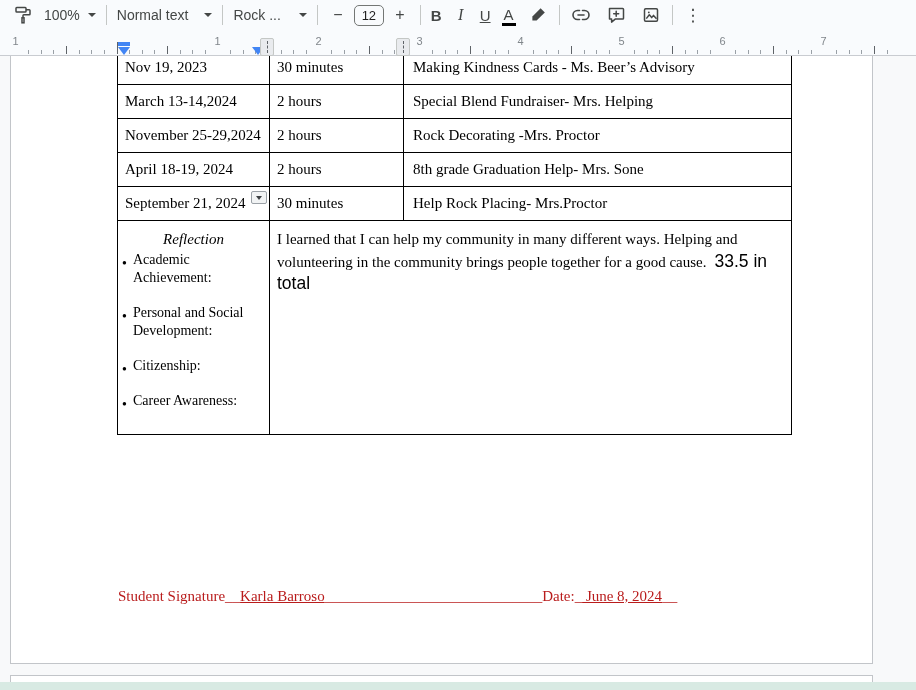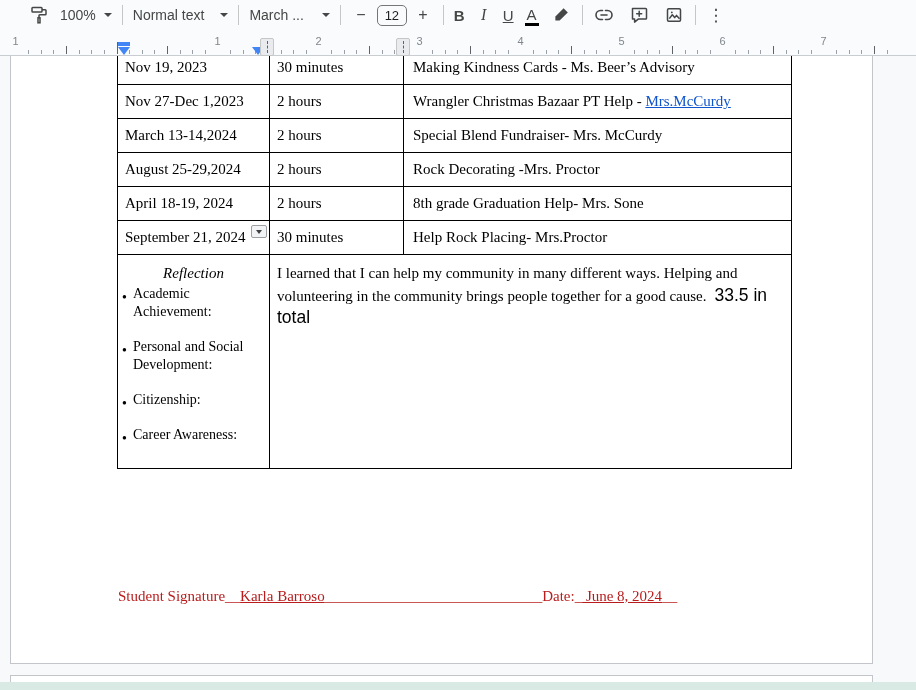--- a/index.html
+++ b/index.html
@@ -7,21 +7,21 @@
     --icon:#444746; --link:#1155cc; --mint:#d8eae3; --ruler-num:#80868b;
     --accent-blue:#4285f4;
   }
   *{box-sizing:border-box;margin:0;padding:0;}
   html,body{width:916px;height:690px;overflow:hidden;background:var(--canvas-bg);
     font-family:"Liberation Sans",sans-serif;}
   .stage{position:absolute;top:0;left:0;width:916px;height:690px;overflow:hidden;}
 
   
   .toolbar{position:absolute;top:0;left:0;width:916px;height:30px;background:var(--toolbar-bg);
-    display:flex;align-items:center;padding-left:28px;color:var(--icon);font-size:14px;}
+    display:flex;align-items:center;padding-left:12px;color:var(--icon);font-size:14px;}
   .tb-item{display:flex;align-items:center;height:24px;border-radius:4px;cursor:pointer;}
   .tb-sep{width:1px;height:20px;background:#c4c7c5;margin:0 10px;flex:none;}
   .arrow-down{width:0;height:0;border-left:4px solid transparent;border-right:4px solid transparent;
     border-top:4px solid var(--icon);margin-left:8px;}
   .tb-icon{width:22px;height:22px;display:flex;align-items:center;justify-content:center;}
   .tb-icon svg{display:block;}
   .zoom-ctl{margin-left:10px;}
   .style-ctl .arrow-down{margin-left:16px;}
   .font-ctl .arrow-down{margin-left:18px;}
   .stepper{display:flex;align-items:center;}
@@ -112,21 +112,21 @@
     <div class="tb-sep"></div>
 
     <div class="tb-item style-ctl">
       <span>Normal text</span>
       <span class="arrow-down"></span>
     </div>
 
     <div class="tb-sep"></div>
 
     <div class="tb-item font-ctl">
-      <span>March ...</span>
+      <span>Rock ...</span>
       <span class="arrow-down"></span>
     </div>
 
     <div class="tb-sep"></div>
 
     <div class="stepper">
       <span class="pm">−</span>
       <span class="size-box">12</span>
       <span class="pm">+</span>
     </div>
@@ -272,31 +272,26 @@
             <col style="width:134px">
             <col style="width:388px">
           </colgroup>
         <tbody id="rows-body">
             <tr class="data-row">
               <td class="c-date"><span>Nov 19, 2023</span></td>
               <td class="c-dur"><span>30 minutes</span></td>
               <td class="c-act"><span>Making Kindness Cards - Ms. Beer’s Advisory</span></td>
             </tr>
             <tr class="data-row">
-              <td class="c-date"><span>Nov 27-Dec 1,2023</span></td>
-              <td class="c-dur"><span>2 hours</span></td>
-              <td class="c-act"><span>Wrangler Christmas Bazaar PT Help - </span><a class="doc-link">Mrs.McCurdy</a></td>
-            </tr>
-            <tr class="data-row">
               <td class="c-date"><span>March 13-14,2024</span></td>
               <td class="c-dur"><span>2 hours</span></td>
-              <td class="c-act"><span>Special Blend Fundraiser- Mrs. McCurdy</span></td>
-            </tr>
-            <tr class="data-row">
-              <td class="c-date"><span>August 25-29,2024</span></td>
+              <td class="c-act"><span>Special Blend Fundraiser- Mrs. Helping</span></td>
+            </tr>
+            <tr class="data-row">
+              <td class="c-date"><span>November 25-29,2024</span></td>
               <td class="c-dur"><span>2 hours</span></td>
               <td class="c-act"><span>Rock Decorating -Mrs. Proctor</span></td>
             </tr>
             <tr class="data-row">
               <td class="c-date"><span>April 18-19, 2024</span></td>
               <td class="c-dur"><span>2 hours</span></td>
               <td class="c-act"><span>8th grade Graduation Help- Mrs. Sone</span></td>
             </tr>
             <tr class="data-row">
               <td class="c-date"><span>September 21, 2024</span><div class="cell-chip">

